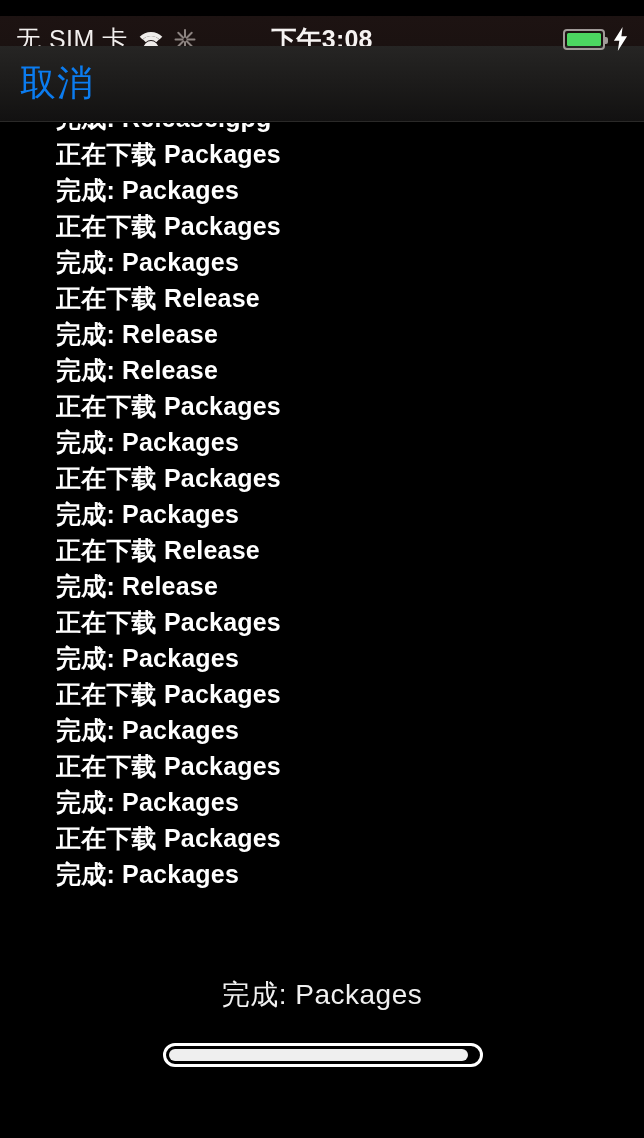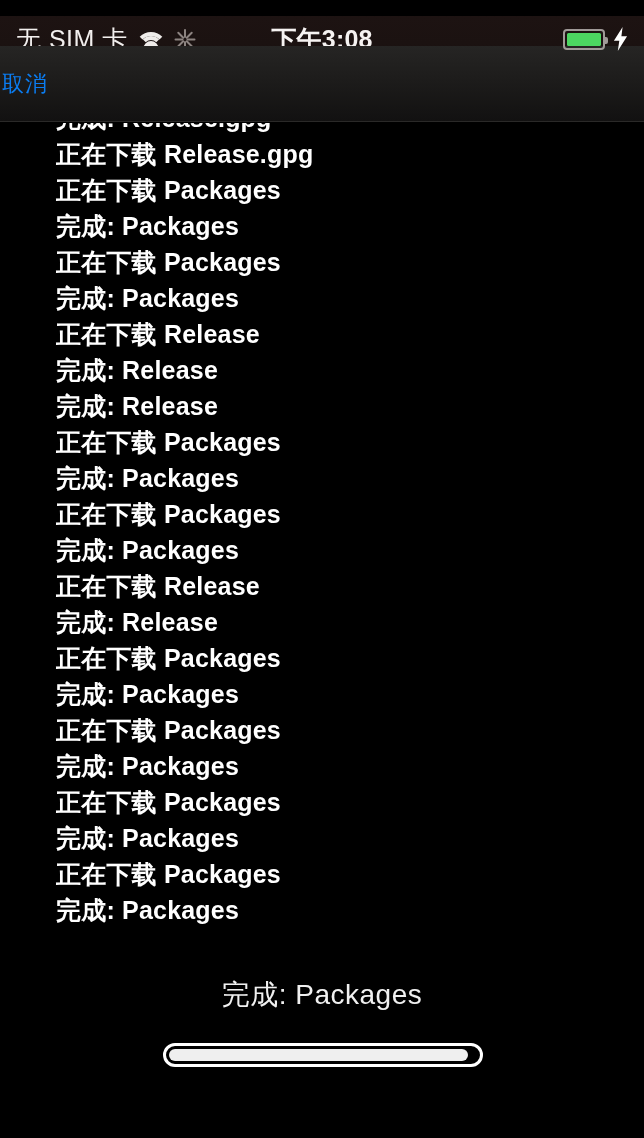--- a/index.html
+++ b/index.html
@@ -157,23 +157,23 @@
     width: 644px;
     height: 76px;
     background: linear-gradient(180deg, #262524 0%, #1d1c1b 45%, #121111 100%);
     border-bottom: 1px solid #2a2928;
     box-sizing: border-box;
     display: flex;
     align-items: center;
   }
   #cancel-button {
     position: absolute;
-    left: 2px;
+    left: 20px;
     color: #0b7cf0;
-    font-size: 22px;
+    font-size: 36px;
     font-weight: 400;
     letter-spacing: 1px;
     cursor: pointer;
     background: none;
     border: none;
     padding: 0;
     font-family: inherit;
   }
   #nav-title {
     position: absolute;
@@ -293,21 +293,20 @@
     </div>
   </div>
 
   <div id="nav-bar">
     <button id="cancel-button">取消</button>
   </div>
 
   <div id="log-area">
     <div id="log-list">
         <div class="log-line">完成: Release.gpg</div>
-        <div class="log-line">正在下载 Release.gpg</div>
         <div class="log-line">正在下载 Packages</div>
         <div class="log-line">完成: Packages</div>
         <div class="log-line">正在下载 Packages</div>
         <div class="log-line">完成: Packages</div>
         <div class="log-line">正在下载 Release</div>
         <div class="log-line">完成: Release</div>
         <div class="log-line">完成: Release</div>
         <div class="log-line">正在下载 Packages</div>
         <div class="log-line">完成: Packages</div>
         <div class="log-line">正在下载 Packages</div>

